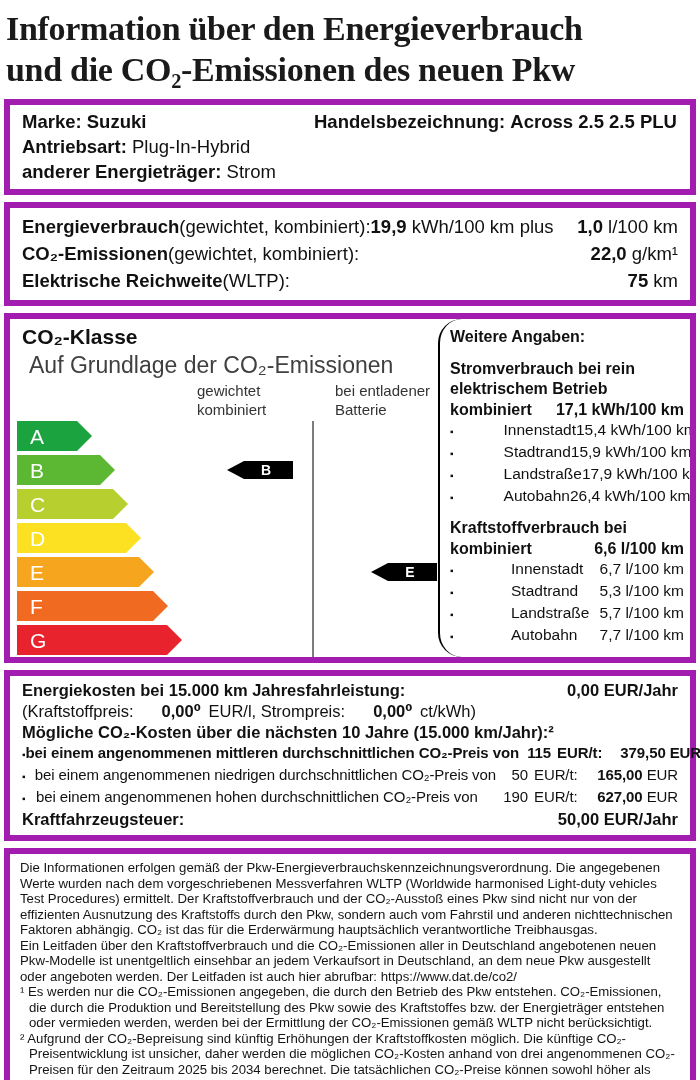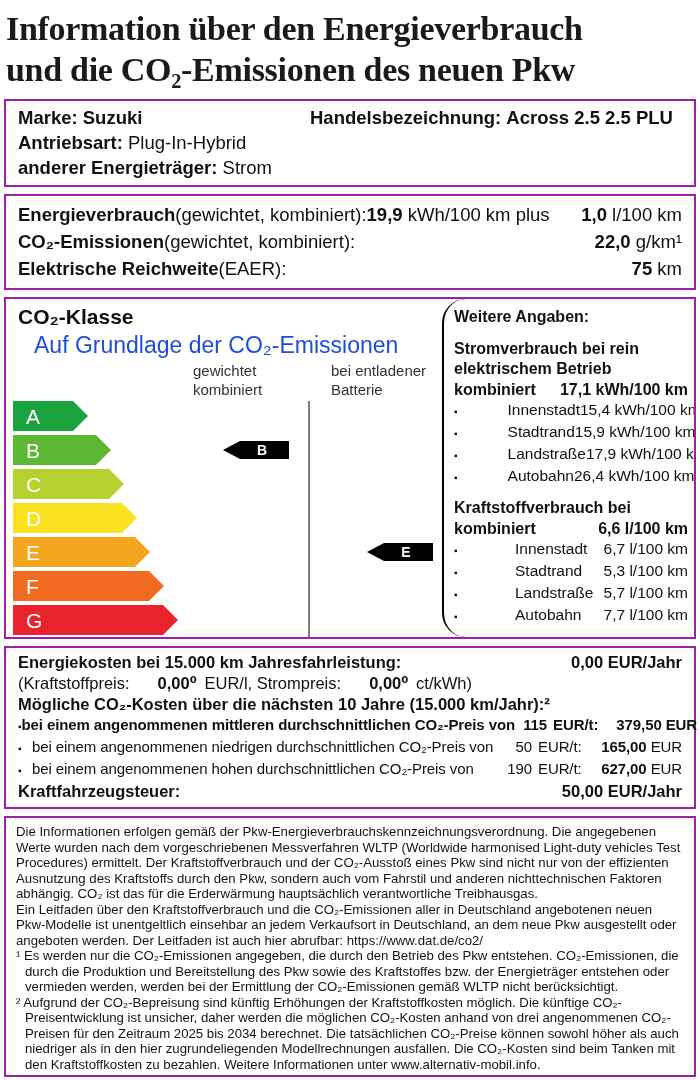--- a/index.html
+++ b/index.html
@@ -11,41 +11,41 @@
   .page{padding:6px 4px 0 4px;}
 
   
   .title{
     font-family:"Liberation Serif","DejaVu Serif",serif;
     font-weight:bold;font-size:34px;line-height:41px;color:#1a1a1a;
     letter-spacing:-0.3px;margin:2px 0 9px 2px;
   }
 
   
-  .box{border:2px solid #a21caf;margin-bottom:7px;background:#fff;}
+  .box{border:6px solid #a21caf;margin-bottom:7px;background:#fff;}
 
   
   .box-vehicle{padding:4px 12px 5px;font-size:18.5px;line-height:25px;}
   .veh-grid{display:grid;grid-template-columns:292px 1fr;}
   .veh-cell{white-space:nowrap;overflow:hidden;}
   .lbl{font-weight:bold;}
   .val-b{font-weight:bold;}
   .val-r{font-weight:normal;}
 
   
   .box-energy{padding:5px 12px 6px;font-size:18.5px;line-height:27px;}
   .en-row{display:flex;align-items:baseline;}
   .en-right{margin-left:auto;white-space:nowrap;}
   .sp{white-space:pre;}
 
   
   .box-co2{display:flex;height:338px;overflow:hidden;}
   .co2-left{flex:1;padding:4px 0 0 7px;position:relative;}
   .co2-head{font-size:21px;font-weight:bold;margin:2px 0 0 5px;line-height:24px;}
-  .co2-sub{font-size:23px;font-weight:normal;color:#1d4ed8;margin:2px 0 0 21px;line-height:28px;}
+  .co2-sub{font-size:23px;font-weight:normal;color:#404040;margin:2px 0 0 12px;line-height:28px;}
   .col-headers{position:relative;height:42px;font-size:15px;line-height:19px;color:#333;}
   .hdr-weighted{position:absolute;left:180px;top:2px;}
   .hdr-depleted{position:absolute;left:318px;top:2px;}
   .chart{position:relative;height:238px;margin-top:0;}
   .class-row{height:30px;margin-bottom:4px;}
   .class-arrow{
     height:30px;display:flex;align-items:center;padding-left:13px;box-sizing:border-box;
     clip-path:polygon(0 0,calc(100% - 15px) 0,100% 50%,calc(100% - 15px) 100%,0 100%);
   }
   .class-letter{color:#fff;font-size:21px;line-height:1;}
@@ -126,21 +126,21 @@
         <span class="sp"> kWh/100 km plus</span>
       <span class="en-right"><span class="lbl">1,0</span><span class="sp"> l/100 km</span></span>
     </div>
     <div class="en-row">
       <span class="lbl">CO₂-Emissionen</span>
         <span> (gewichtet, kombiniert):</span>
       <span class="en-right"><span class="lbl">22,0</span><span class="sp"> g/km¹</span></span>
     </div>
     <div class="en-row">
       <span class="lbl">Elektrische Reichweite</span>
-        <span> (EAER):</span>
+        <span> (WLTP):</span>
       <span class="en-right"><span class="lbl">75</span><span class="sp"> km</span></span>
     </div>
   </div>
 
   <div class="box box-co2">
     <div class="co2-left">
       <div class="co2-head">CO₂-Klasse</div>
       <div class="co2-sub">Auf Grundlage der CO₂-Emissionen</div>
       <div class="col-headers">
         <div class="hdr-weighted">

